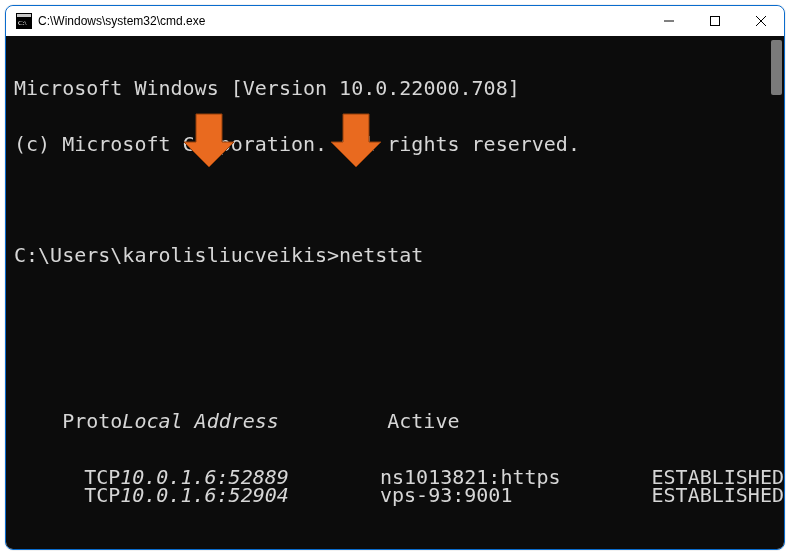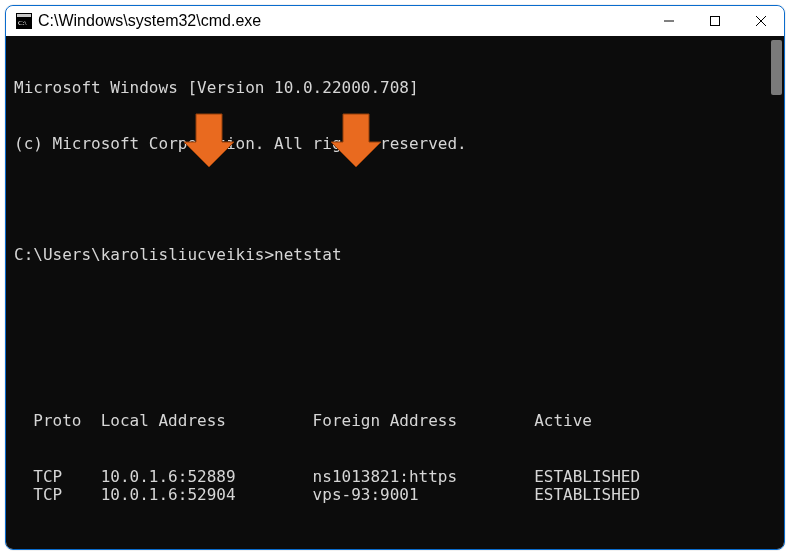--- a/index.html
+++ b/index.html
@@ -34,21 +34,21 @@
   .titlebar .icon {
     width: 16px;
     height: 16px;
     margin-left: 10px;
     display: inline-flex;
     align-items: center;
     justify-content: center;
   }
   .titlebar .title {
     font-family: "Segoe UI", sans-serif;
-    font-size: 16px;
+    font-size: 12px;
     color: #000;
     margin-left: 6px;
     white-space: nowrap;
   }
   .titlebar .controls {
     position: absolute;
     right: 0;
     top: 0;
     height: 30px;
     display: flex;
@@ -61,36 +61,36 @@
     justify-content: center;
     font-family: "Segoe UI Symbol", sans-serif;
     font-size: 10px;
     color: #000;
   }
   .terminal {
     background: #0c0c0c;
     color: #d6d6d6;
     height: calc(100% - 30px);
     width: 100%;
-    font-size: 16px;
+    font-size: 20px;
     line-height: 18.5px;
     padding: 6px 0 0 8px;
     position: relative;
     white-space: pre;
     overflow: hidden;
     font-family: Consolas, 'Lucida Console', monospace;
   }
   .terminal .line {
     font-family: Consolas, 'Lucida Console', monospace;
   }
   .row {
     display: flex;
   }
-  .col-proto  { display:inline-block; width: 7ch; }
-  .col-local  { display:inline-block; width: 22ch; }
+  .col-proto  { display:inline-block; width: 7ch; text-align: right; }
+  .col-local  { display:inline-block; width: 22ch; font-style: italic; }
   .col-foreign{ display:inline-block; width: 23ch; }
   .col-state  { display:inline-block; }
   .indent     { display:inline-block; width: 2ch; }
   .scrollbar {
     position: absolute;
     right: 2px;
     top: 4px;
     width: 11px;
     height: calc(100% - 8px);
   }
@@ -147,21 +147,21 @@
     </div>
   </div>
 
   <div class="terminal">
     <div class="line">Microsoft Windows [Version 10.0.22000.708]</div>
     <div class="line">(c) Microsoft Corporation. All rights reserved.</div>
     <div class="line">&nbsp;</div>
     <div class="line">C:\Users\karolisliucveikis&gt;netstat</div>
     <div class="line">&nbsp;</div>
     <div class="line">&nbsp;</div>
-    <div class="line row"><span class="indent"></span><span class="col-proto">Proto</span><span class="col-local">Local Address</span><span class="col-foreign">Foreign Address</span><span class="col-state">Active</span></div>
+    <div class="line row"><span class="indent"></span><span class="col-proto">Proto</span><span class="col-local">Local Address</span><span class="col-state">Active</span></div>
     <div id="rows-container"><div class="line row"><span class="indent"></span><span class="col-proto">TCP</span><span class="col-local">10.0.1.6:52889</span><span class="col-foreign">ns1013821:https</span><span class="col-state">ESTABLISHED</span></div><div class="line row"><span class="indent"></span><span class="col-proto">TCP</span><span class="col-local">10.0.1.6:52904</span><span class="col-foreign">vps-93:9001</span><span class="col-state">ESTABLISHED</span></div></div>
 
     <div class="scrollbar">
       <div class="thumb"></div>
     </div>
   </div>
 
   <div class="arrow a1">
     <svg viewBox="0 0 70 56">
         <path d="M35 55 L10 30 L22 30 L22 2 L48 2 L48 30 L60 30 Z" fill="#e96a1f" stroke="#933f0a" stroke-width="1"></path>

